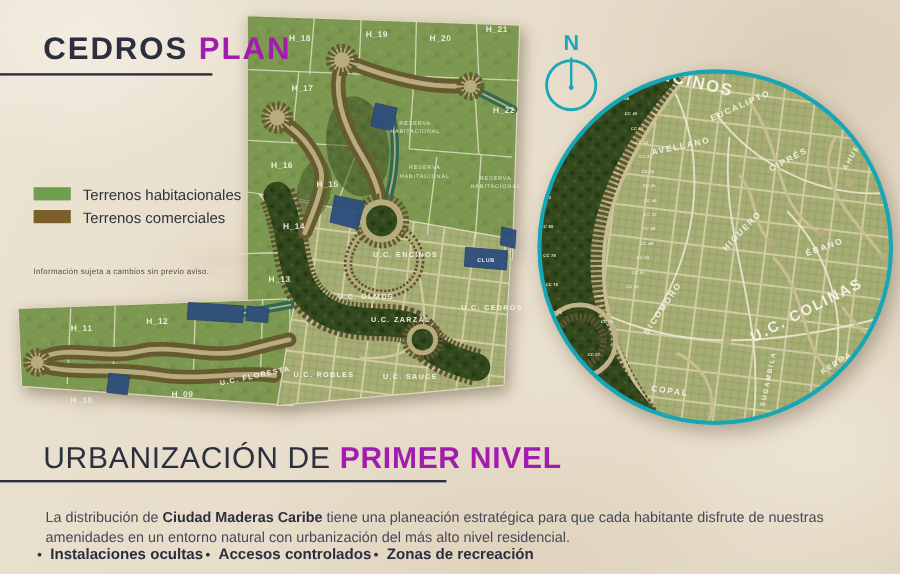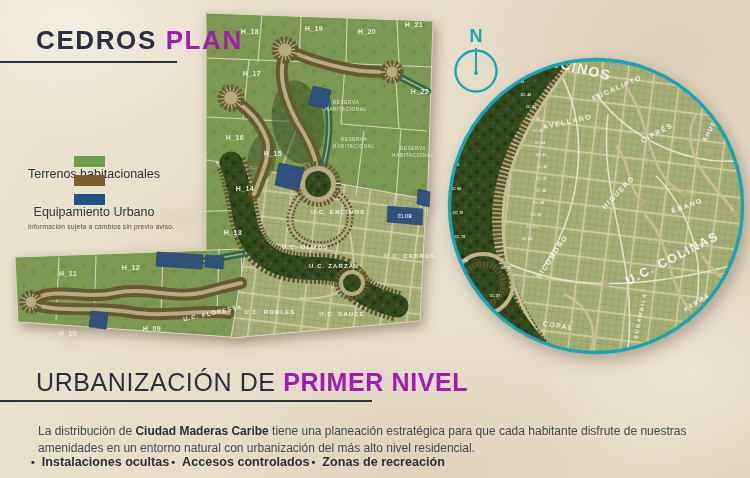--- a/index.html
+++ b/index.html
@@ -11,21 +11,21 @@
       radial-gradient(320px 230px at 88% 10%, rgba(186,166,136,.28), transparent 70%),
       radial-gradient(300px 210px at 55% 98%, rgba(198,180,148,.30), transparent 72%),
       radial-gradient(220px 160px at 92% 78%, rgba(255,250,238,.33), transparent 70%),
       radial-gradient(180px 130px at 30% 55%, rgba(210,196,168,.25), transparent 70%),
       linear-gradient(115deg,#ece3d2 0%,#e7ddca 38%,#eae0cf 62%,#e1d6c1 100%);}
   .h1{position:absolute;left:36px;top:25px;font-size:26px;letter-spacing:1.6px;
       font-weight:600;color:#2b2f3e;white-space:nowrap;}
   .h1 .accent,.h2 .accent{color:#a21caf;font-weight:700;}
   .rule1{position:absolute;left:0;top:61px;width:177px;height:2px;background:#2b2f3e;}
   .legend{position:absolute;left:28px;top:156px;}
-  .legend-row{display:flex;align-items:center;height:19px;flex-direction:column;}
+  .legend-row{display:flex;align-items:flex-start;height:19px;}
   .sw{width:31px;height:11px;margin-right:10px;flex:0 0 auto;}
   .legend-label{font-size:12.5px;color:#2e3340;}
   .disclaimer{position:absolute;left:28px;top:223px;font-size:6.6px;color:#55503f;letter-spacing:.25px;}
   .h2{position:absolute;left:36px;top:368px;font-size:25px;letter-spacing:.6px;
       color:#2b2f3e;font-weight:500;white-space:nowrap;}
   .rule2{position:absolute;left:0;top:400px;width:372px;height:2px;background:#2b2f3e;}
   .intro{position:absolute;left:38px;top:411px;width:662px;font-size:12px;
          line-height:1.45;color:#454a56;}
   .intro b{color:#2b2f3e;}
   .features{position:absolute;left:31px;top:455px;font-size:12.6px;font-weight:700;color:#2b2f3e;text-align:center;}
@@ -312,24 +312,21 @@
 <div class="h1"><span>CEDROS </span><span class="accent">PLAN</span></div>
 <div class="rule1"></div>
 
 <div class="legend">
   <div class="legend-row">
     <span class="sw" style="background: rgb(111, 158, 79);"></span>
     <span class="legend-label">Terrenos habitacionales</span>
   </div>
   <div class="legend-row">
     <span class="sw" style="background: rgb(122, 95, 42);"></span>
-  </div>
-  <div class="legend-row">
-    <span class="sw" style="background: rgb(35, 81, 128);"></span>
-    <span class="legend-label">Equipamiento Urbano</span>
+    <span class="legend-label">Terrenos comerciales</span>
   </div>
 </div>
 <div class="disclaimer">Información sujeta a cambios sin previo aviso.</div>
 
 <div class="h2"><span>URBANIZACIÓN DE </span><span class="accent">PRIMER NIVEL</span></div>
 <div class="rule2"></div>
 
 <p class="intro"><span>La distribución de </span><b>Ciudad Maderas Caribe</b><span> tiene una planeación estratégica para que cada habitante disfrute de nuestras amenidades en un entorno natural con urbanización del más alto nivel residencial.</span></p>
 
 <div class="features"><span class="dot">•</span><span>Instalaciones ocultas</span><span class="dot">•</span><span>Accesos controlados</span><span class="dot">•</span><span>Zonas de recreación</span></div>

